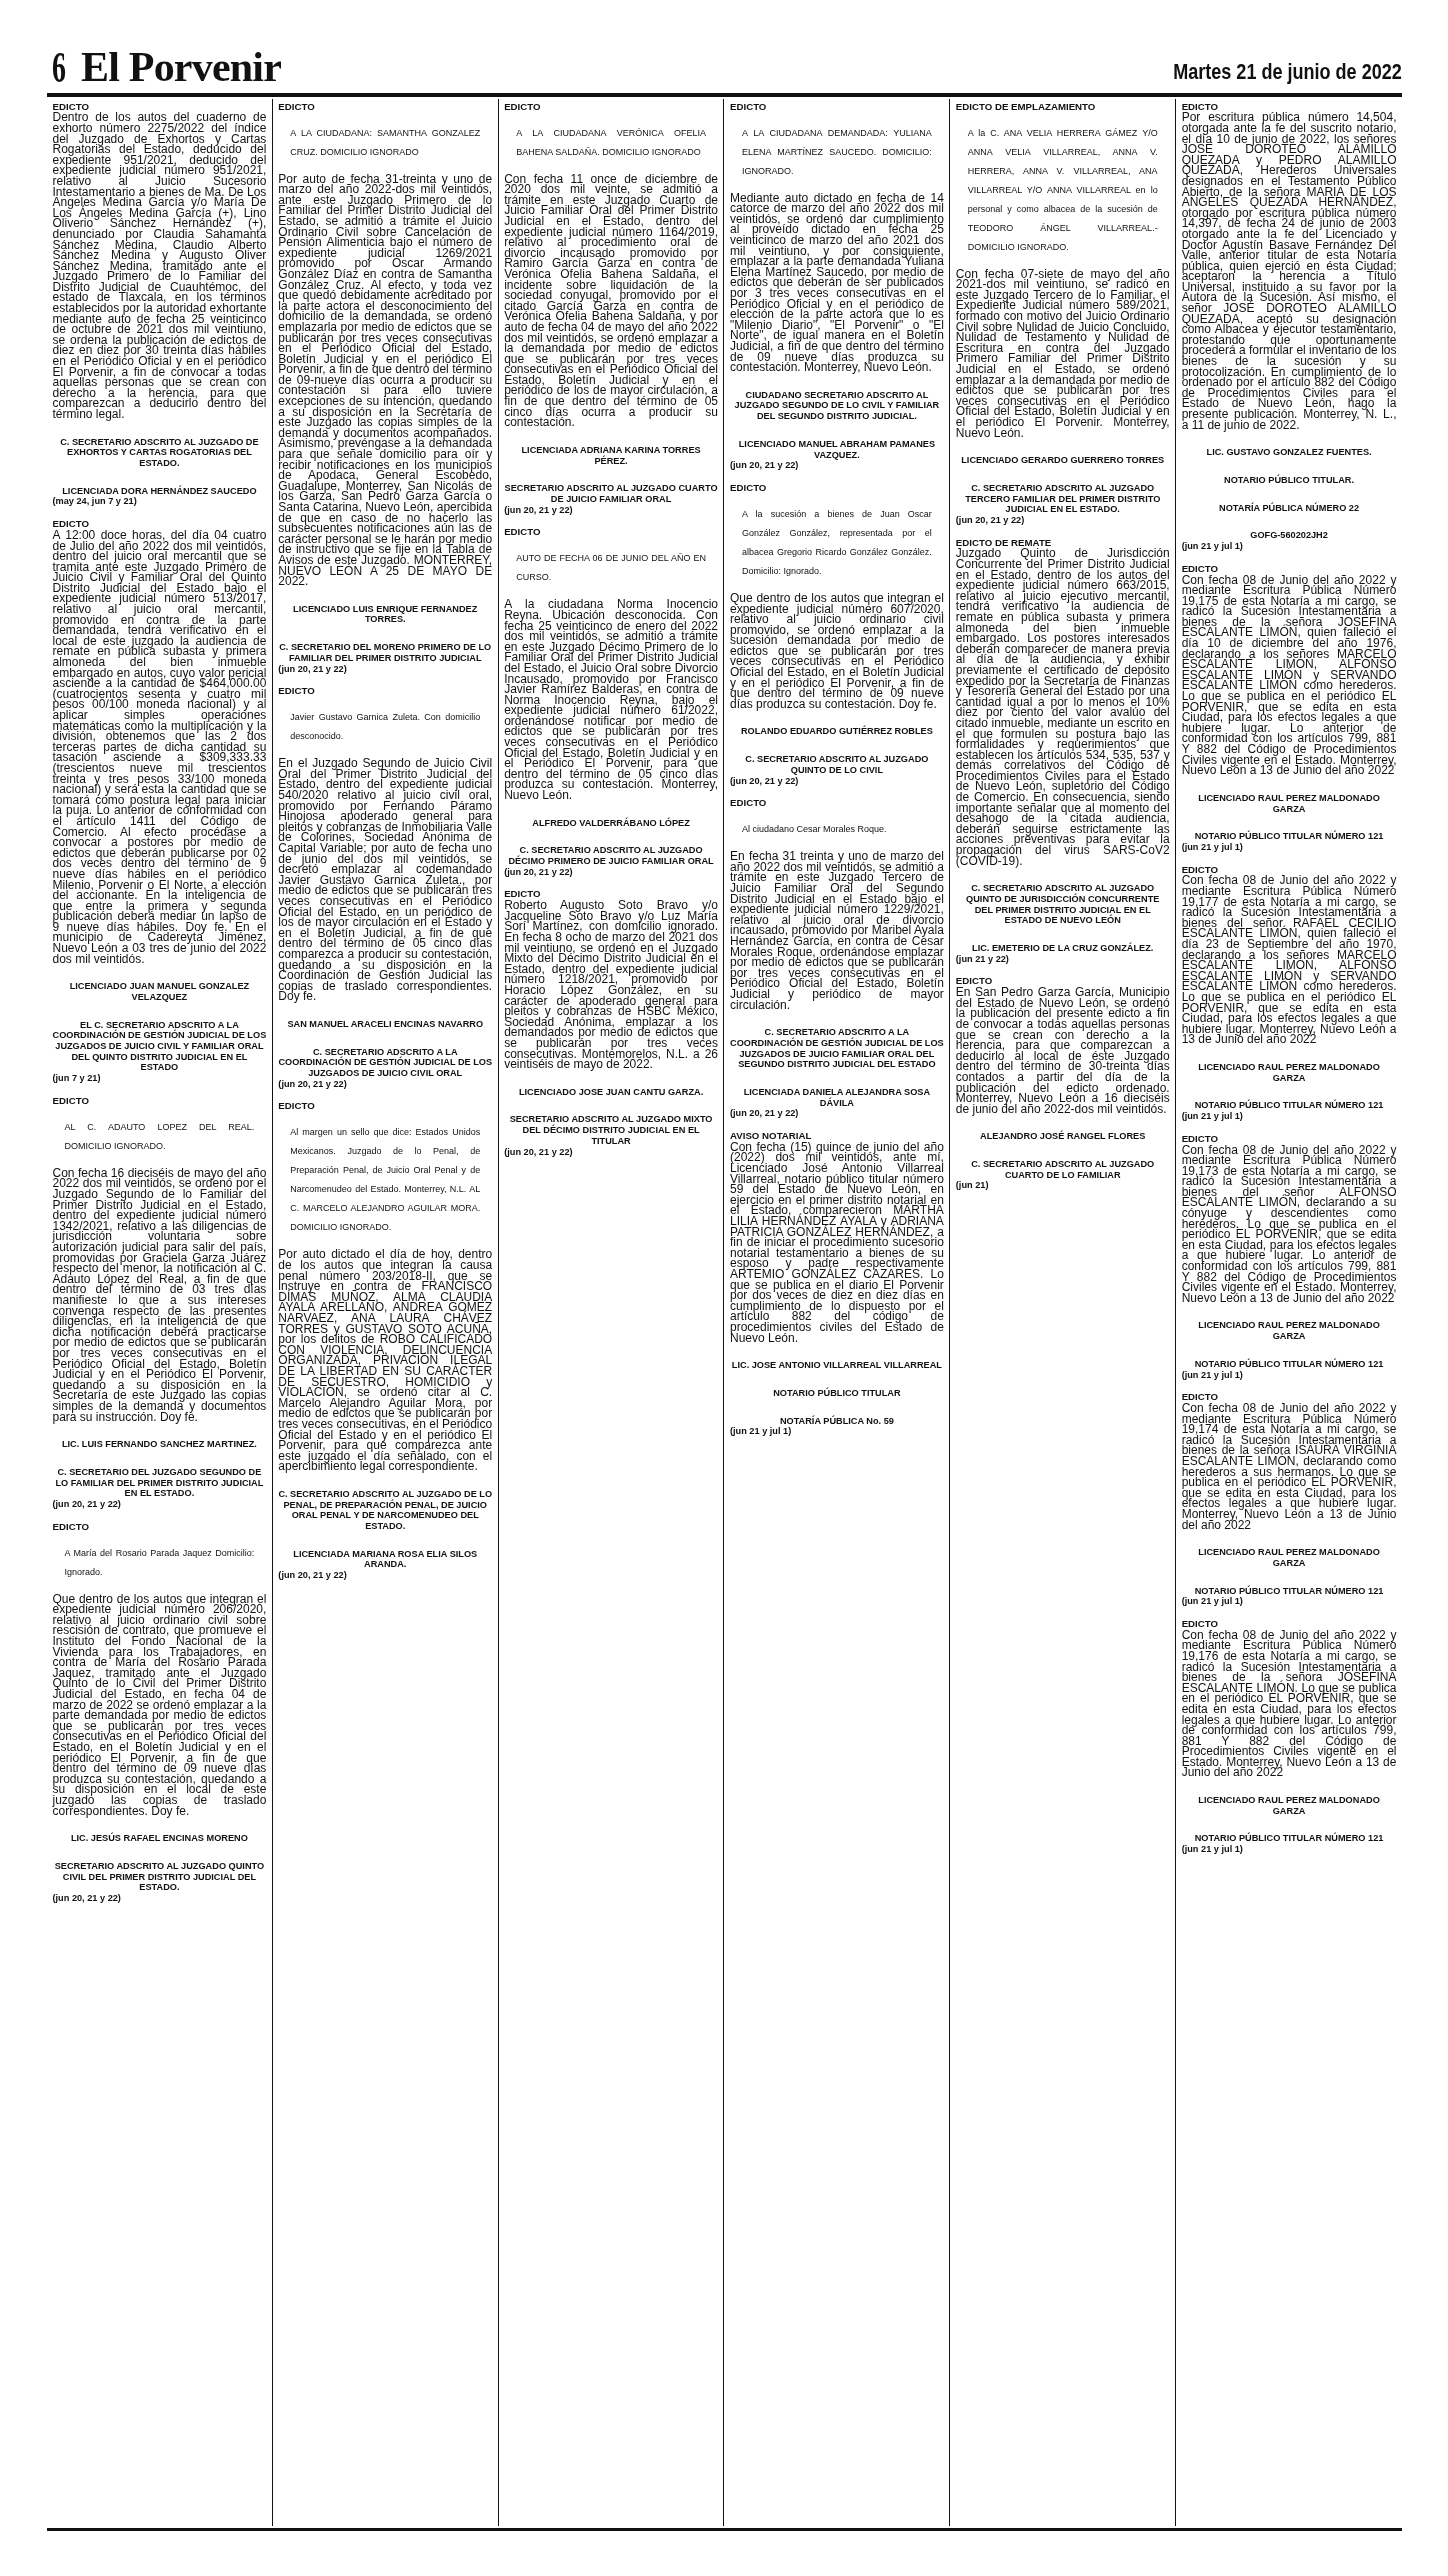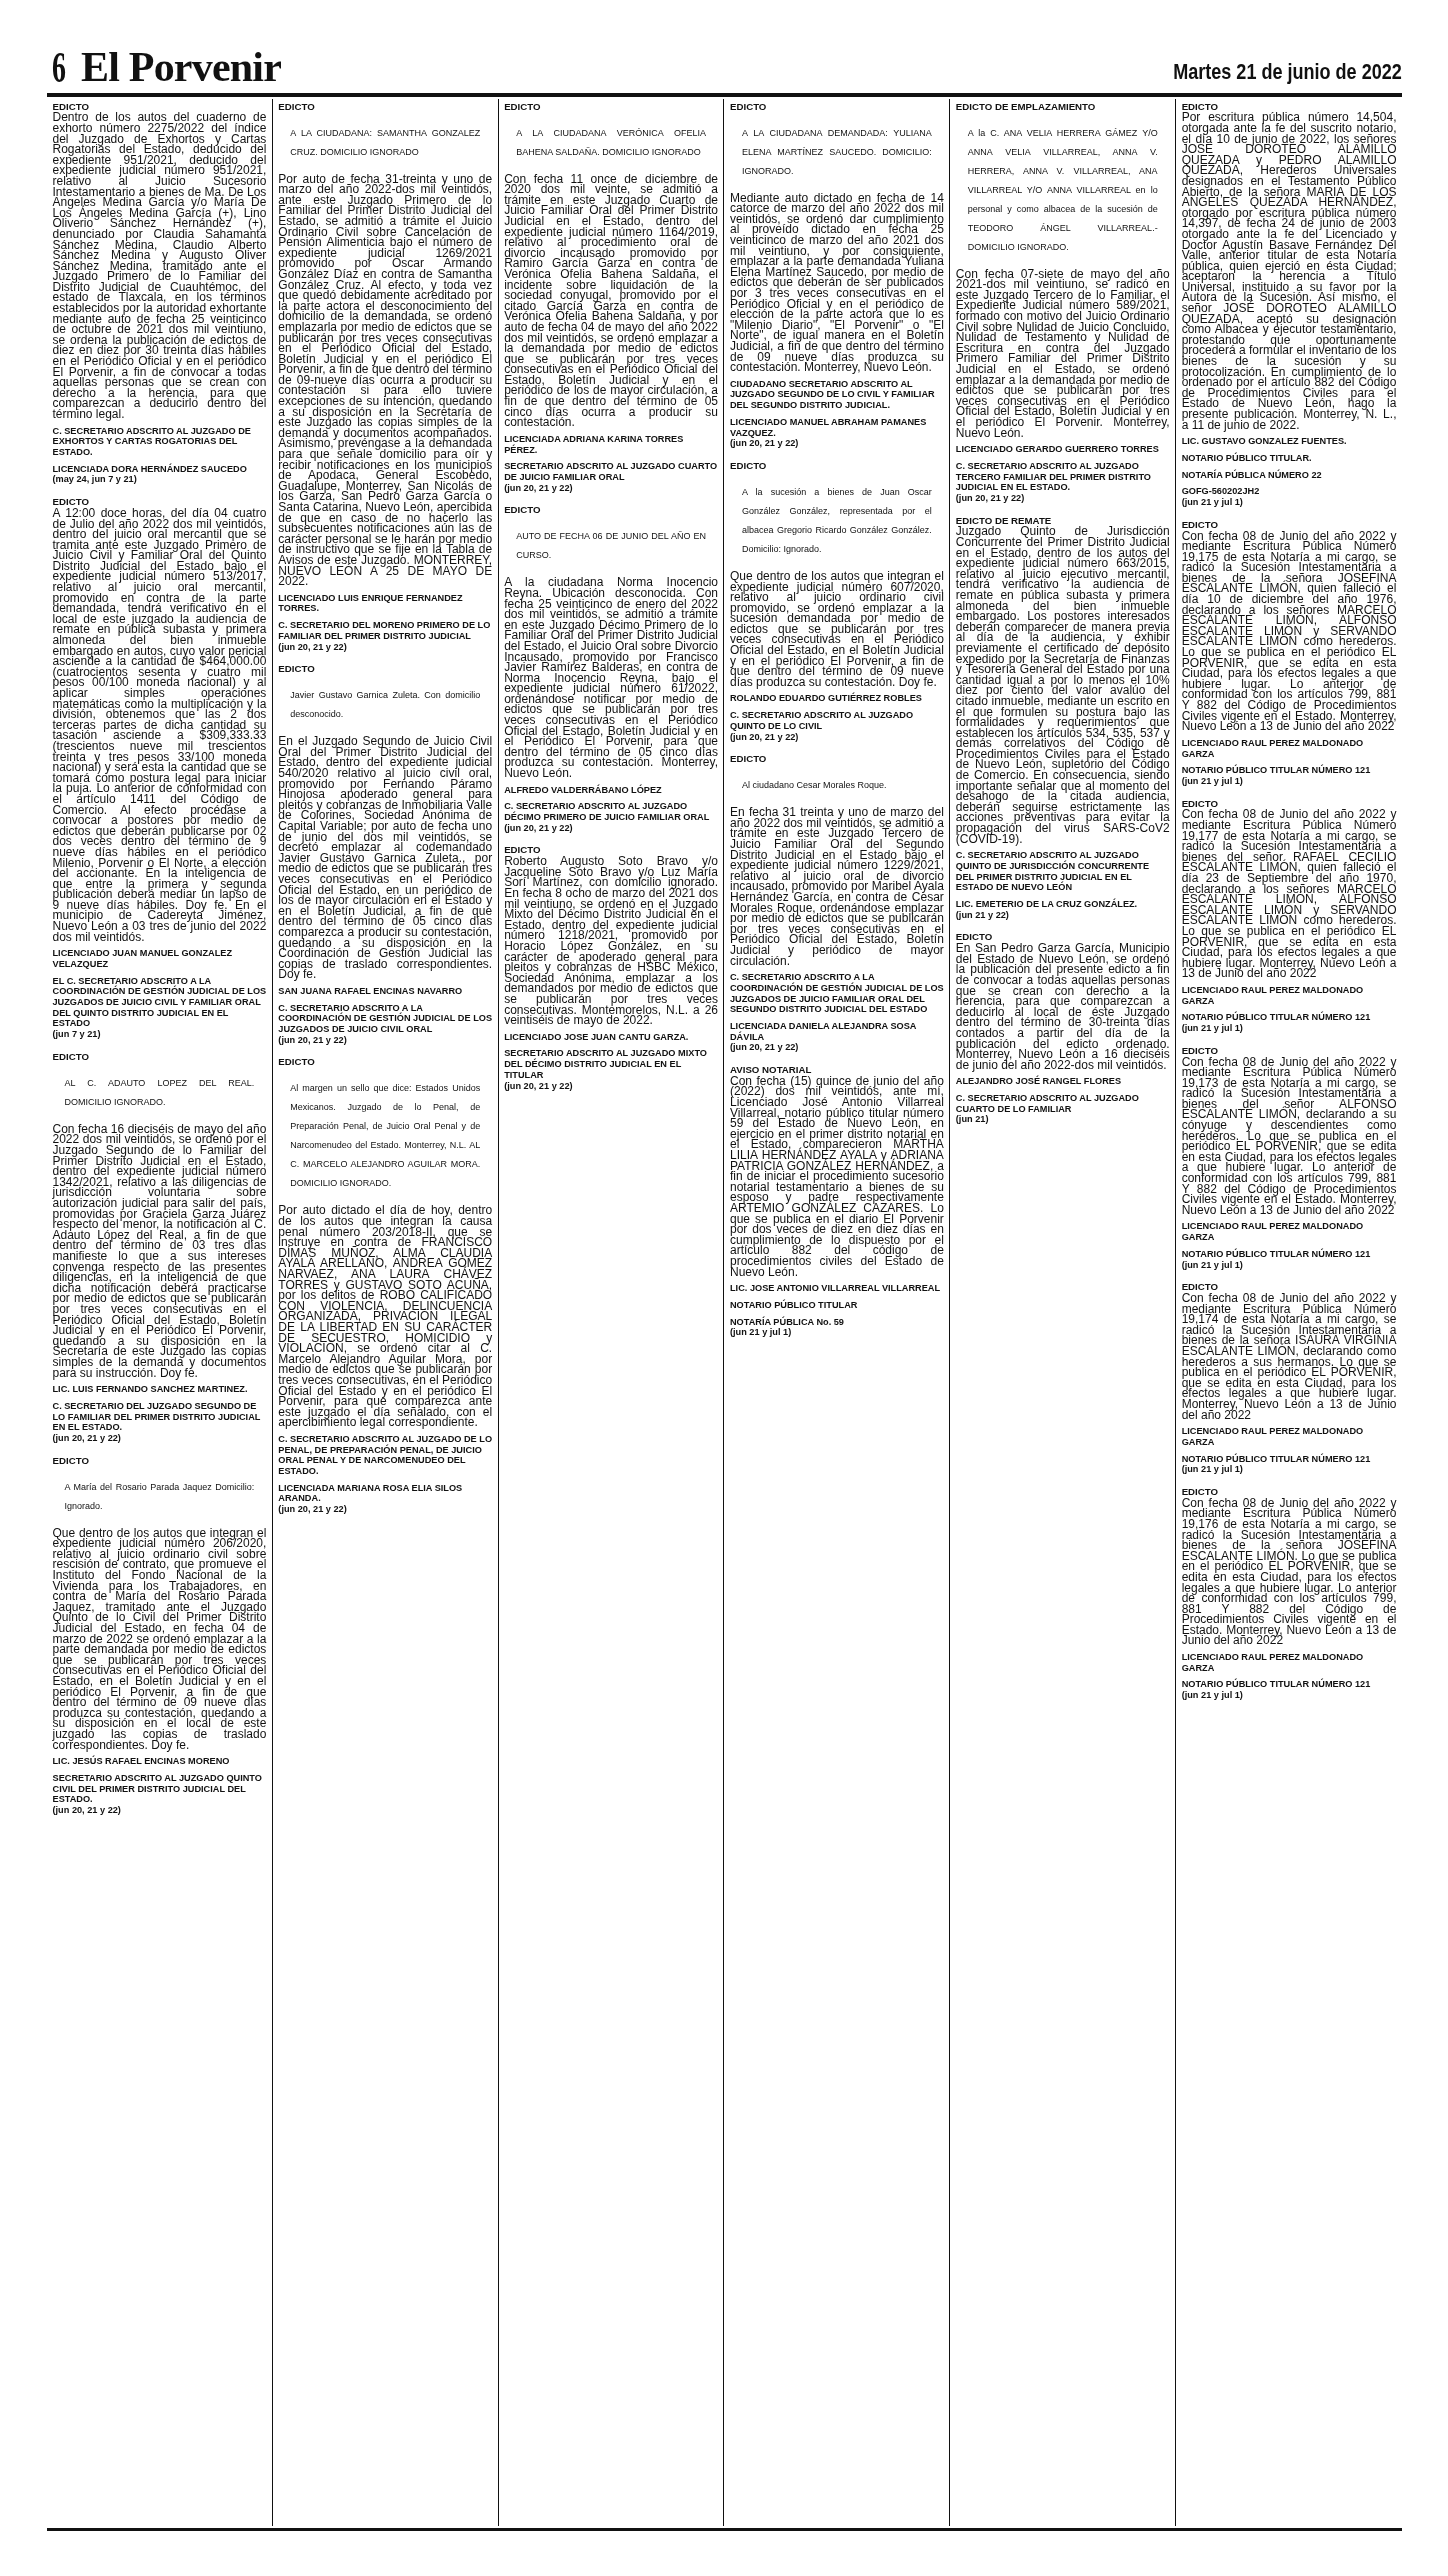--- a/index.html
+++ b/index.html
@@ -10,21 +10,21 @@
   .date{position:absolute;right:0;top:14px;font-family:"Liberation Sans",sans-serif;font-weight:700;font-size:22px;transform:scaleX(0.82);transform-origin:right top;}
   .rule-top{position:absolute;left:47px;top:93px;width:1355px;height:3.9px;background:#111;}
   .rule-bottom{position:absolute;left:47px;top:2528px;width:1355px;height:3.1px;background:#111;}
   .columns{position:absolute;left:47px;top:99px;width:1355px;height:2427px;display:flex;}
   .col{box-sizing:border-box;width:226px;height:100%;padding:1.6px 5.5px 0 5.5px;overflow:hidden;border-right:1.6px solid #111;}
   .col:last-child{border-right:none;}
   .edict{margin-bottom:11px;}
   .edict-title{font-weight:700;font-size:9.7px;line-height:11px;margin:0 0 0.8px 0;}
   .edict-lead{font-size:9px;line-height:19px;text-align:justify;margin:12px;}
   .edict-body{font-size:12px;line-height:10.6px;text-align:justify;margin:0;hyphens:auto;}
-  .sig{text-align:left;font-weight:700;font-size:9.2px;line-height:10.7px;margin-top:6px;}
+  .sig{text-align:center;font-weight:700;font-size:9.2px;line-height:10.7px;margin-top:17px;}
   .sig-dates{font-weight:700;font-size:9.2px;line-height:10.7px;}
 </style>
 </head>
 <body>
 
 <div class="masthead">
   <span class="page-num">6</span>
   <span class="paper-name">El Porvenir</span>
   <span class="date">Martes 21 de junio de 2022</span>
 </div>
@@ -69,21 +69,21 @@
         <p class="edict-lead">A LA CIUDADANA: SAMANTHA GONZALEZ CRUZ. DOMICILIO IGNORADO</p>
         <p class="edict-body" lang="es">Por auto de fecha 31-treinta y uno de marzo del año 2022-dos mil veintidós, ante este Juzgado Primero de lo Familiar del Primer Distrito Judicial del Estado, se admitió a trámite el Juicio Ordinario Civil sobre Cancelación de Pensión Alimenticia bajo el número de expediente judicial 1269/2021 promovido por Oscar Armando González Díaz en contra de Samantha González Cruz. Al efecto, y toda vez que quedó debidamente acreditado por la parte actora el desconocimiento del domicilio de la demandada, se ordenó emplazarla por medio de edictos que se publicarán por tres veces consecutivas en el Periódico Oficial del Estado, Boletín Judicial y en el periódico El Porvenir, a fin de que dentro del término de 09-nueve días ocurra a producir su contestación si para ello tuviere excepciones de su intención, quedando a su disposición en la Secretaría de este Juzgado las copias simples de la demanda y documentos acompañados. Asimismo, prevéngase a la demandada para que señale domicilio para oír y recibir notificaciones en los municipios de Apodaca, General Escobedo, Guadalupe, Monterrey, San Nicolás de los Garza, San Pedro Garza García o Santa Catarina, Nuevo León, apercibida de que en caso de no hacerlo las subsecuentes notificaciones aún las de carácter personal se le harán por medio de instructivo que se fije en la Tabla de Avisos de este Juzgado. MONTERREY, NUEVO LEÓN A 25 DE MAYO DE 2022.</p>
         <div class="sig">LICENCIADO LUIS ENRIQUE FERNANDEZ TORRES.</div>
         <div class="sig">C. SECRETARIO DEL MORENO PRIMERO DE LO FAMILIAR DEL PRIMER DISTRITO JUDICIAL</div>
         <div class="sig-dates">(jun 20, 21 y 22)</div>
       </div>
       <div class="edict">
         <div class="edict-title">EDICTO</div>
         <p class="edict-lead">Javier Gustavo Garnica Zuleta. Con domicilio desconocido.</p>
         <p class="edict-body" lang="es">En el Juzgado Segundo de Juicio Civil Oral del Primer Distrito Judicial del Estado, dentro del expediente judicial 540/2020 relativo al juicio civil oral, promovido por Fernando Páramo Hinojosa apoderado general para pleitos y cobranzas de Inmobiliaria Valle de Colorines, Sociedad Anónima de Capital Variable; por auto de fecha uno de junio del dos mil veintidós, se decretó emplazar al codemandado Javier Gustavo Garnica Zuleta., por medio de edictos que se publicarán tres veces consecutivas en el Periódico Oficial del Estado, en un periódico de los de mayor circulación en el Estado y en el Boletín Judicial, a fin de que dentro del término de 05 cinco días comparezca a producir su contestación, quedando a su disposición en la Coordinación de Gestión Judicial las copias de traslado correspondientes. Doy fe.</p>
-        <div class="sig">SAN JUANA RAFAEL ENCINAS NAVARRO</div>
+        <div class="sig">SAN MANUEL ARACELI ENCINAS NAVARRO</div>
         <div class="sig">C. SECRETARIO ADSCRITO A LA COORDINACIÓN DE GESTIÓN JUDICIAL DE LOS JUZGADOS DE JUICIO CIVIL ORAL</div>
         <div class="sig-dates">(jun 20, 21 y 22)</div>
       </div>
       <div class="edict">
         <div class="edict-title">EDICTO</div>
         <p class="edict-lead">Al margen un sello que dice: Estados Unidos Mexicanos. Juzgado de lo Penal, de Preparación Penal, de Juicio Oral Penal y de Narcomenudeo del Estado. Monterrey, N.L. AL C. MARCELO ALEJANDRO AGUILAR MORA. DOMICILIO IGNORADO.</p>
         <p class="edict-body" lang="es">Por auto dictado el día de hoy, dentro de los autos que integran la causa penal número 203/2018-II, que se instruye en contra de FRANCISCO DÍMAS MUÑOZ, ALMA CLAUDIA AYALA ARELLANO, ANDREA GÓMEZ NARVAEZ, ANA LAURA CHÁVEZ TORRES y GUSTAVO SOTO ACUÑA, por los delitos de ROBO CALIFICADO CON VIOLENCIA, DELINCUENCIA ORGANIZADA, PRIVACIÓN ILEGAL DE LA LIBERTAD EN SU CARÁCTER DE SECUESTRO, HOMICIDIO y VIOLACIÓN, se ordenó citar al C. Marcelo Alejandro Aguilar Mora, por medio de edictos que se publicarán por tres veces consecutivas, en el Periódico Oficial del Estado y en el periódico El Porvenir, para que comparezca ante este juzgado el día señalado, con el apercibimiento legal correspondiente.</p>
         <div class="sig">C. SECRETARIO ADSCRITO AL JUZGADO DE LO PENAL, DE PREPARACIÓN PENAL, DE JUICIO ORAL PENAL Y DE NARCOMENUDEO DEL ESTADO.</div>
         <div class="sig">LICENCIADA MARIANA ROSA ELIA SILOS ARANDA.</div>
         <div class="sig-dates">(jun 20, 21 y 22)</div>

